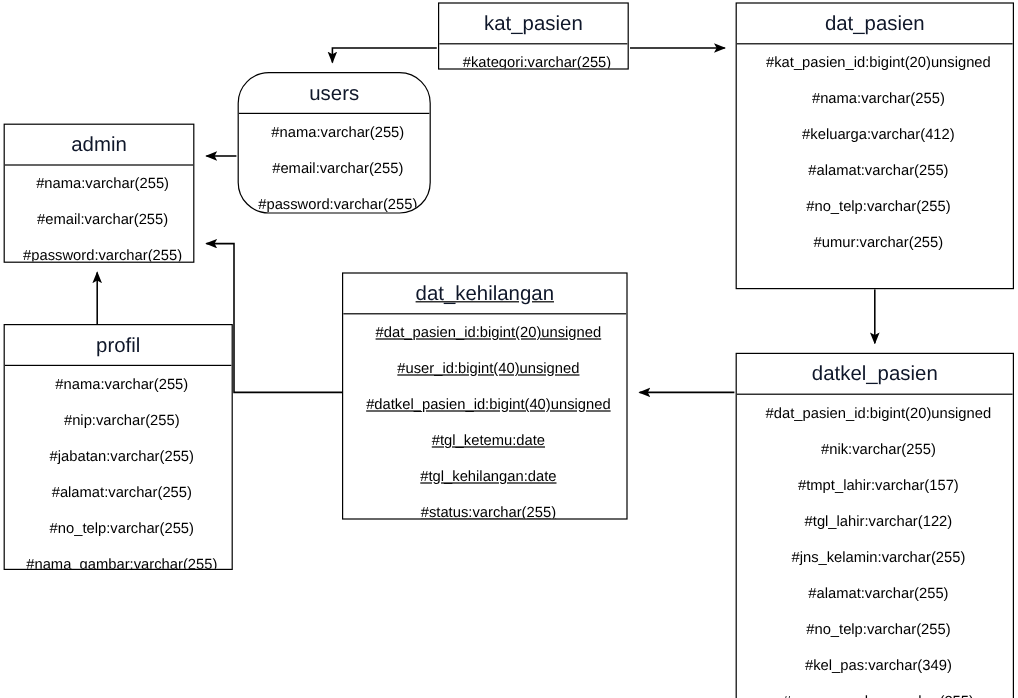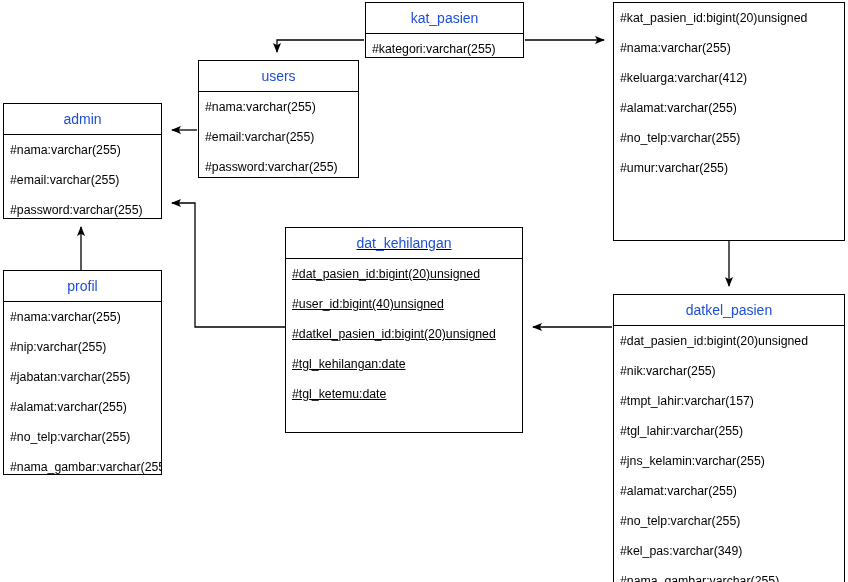--- a/index.html
+++ b/index.html
@@ -30,31 +30,32 @@
   .entity {
     position: absolute;
     box-sizing: border-box;
     border: 1.3px solid #000000;
     background: #ffffff;
     overflow: hidden;
   }
   .entity-title {
     box-sizing: border-box;
     text-align: center;
-    font-size: 14px;
-    color: #1d4ed8;
+    font-size: 17px;
+    color: #0f172a;
     border-bottom: 1.3px solid #000000;
     line-height: 1;
     padding: 8px 2px 8px 2px;
     white-space: nowrap;
     overflow: hidden;
   }
   .entity-fields {
     box-sizing: border-box;
     padding: 0;
+    text-align: center;
   }
   .field {
     box-sizing: border-box;
     font-size: 12.3px;
     color: #000000;
     white-space: nowrap;
     overflow: hidden;
     padding-left: 6px;
     line-height: 30px;
     height: 30px;
@@ -88,78 +89,80 @@
   </svg>
 
   <div class="entity" style="left:365px; top:2px; width:159px; height:56px;">
     <div class="entity-title">kat_pasien</div>
     <div class="entity-fields">
       <div class="field">#kategori:varchar(255)</div>
     </div>
   </div>
 
   <div class="entity" style="left:613px; top:2px; width:232px; height:239px;">
+    <div class="entity-title">dat_pasien</div>
     <div class="entity-fields">
       <div class="field">#kat_pasien_id:bigint(20)unsigned</div>
       <div class="field">#nama:varchar(255)</div>
       <div class="field">#keluarga:varchar(412)</div>
       <div class="field">#alamat:varchar(255)</div>
       <div class="field">#no_telp:varchar(255)</div>
       <div class="field">#umur:varchar(255)</div>
     </div>
   </div>
 
-  <div class="entity" style="left:198px; top:60px; width:161px; height:118px;">
+  <div class="entity" style="left:198px; top:60px; width:161px; height:118px;border-radius:26px;">
     <div class="entity-title">users</div>
     <div class="entity-fields">
       <div class="field">#nama:varchar(255)</div>
       <div class="field">#email:varchar(255)</div>
       <div class="field">#password:varchar(255)</div>
     </div>
   </div>
 
   <div class="entity" style="left:3px; top:103px; width:159px; height:116px;">
     <div class="entity-title">admin</div>
     <div class="entity-fields">
       <div class="field">#nama:varchar(255)</div>
       <div class="field">#email:varchar(255)</div>
       <div class="field">#password:varchar(255)</div>
     </div>
   </div>
 
-  <div class="entity" style="left:3px; top:270px; width:159px; height:205px;">
+  <div class="entity" style="left:3px; top:270px; width:191px; height:205px;">
     <div class="entity-title">profil</div>
     <div class="entity-fields">
       <div class="field">#nama:varchar(255)</div>
       <div class="field">#nip:varchar(255)</div>
       <div class="field">#jabatan:varchar(255)</div>
       <div class="field">#alamat:varchar(255)</div>
       <div class="field">#no_telp:varchar(255)</div>
       <div class="field">#nama_gambar:varchar(255)</div>
     </div>
   </div>
 
   <div class="entity" style="left:285px; top:227px; width:238px; height:206px;text-decoration:underline;">
     <div class="entity-title">dat_kehilangan</div>
     <div class="entity-fields">
       <div class="field">#dat_pasien_id:bigint(20)unsigned</div>
       <div class="field">#user_id:bigint(40)unsigned</div>
-      <div class="field">#datkel_pasien_id:bigint(20)unsigned</div>
+      <div class="field">#datkel_pasien_id:bigint(40)unsigned</div>
+      <div class="field">#tgl_ketemu:date</div>
       <div class="field">#tgl_kehilangan:date</div>
-      <div class="field">#tgl_ketemu:date</div>
+      <div class="field">#status:varchar(255)</div>
     </div>
   </div>
 
   <div class="entity" style="left:613px; top:294px; width:232px; height:297px;">
     <div class="entity-title">datkel_pasien</div>
     <div class="entity-fields">
       <div class="field">#dat_pasien_id:bigint(20)unsigned</div>
       <div class="field">#nik:varchar(255)</div>
       <div class="field">#tmpt_lahir:varchar(157)</div>
-      <div class="field">#tgl_lahir:varchar(255)</div>
+      <div class="field">#tgl_lahir:varchar(122)</div>
       <div class="field">#jns_kelamin:varchar(255)</div>
       <div class="field">#alamat:varchar(255)</div>
       <div class="field">#no_telp:varchar(255)</div>
       <div class="field">#kel_pas:varchar(349)</div>
       <div class="field">#nama_gambar:varchar(255)</div>
     </div>
   </div>
 
 </div>
 

